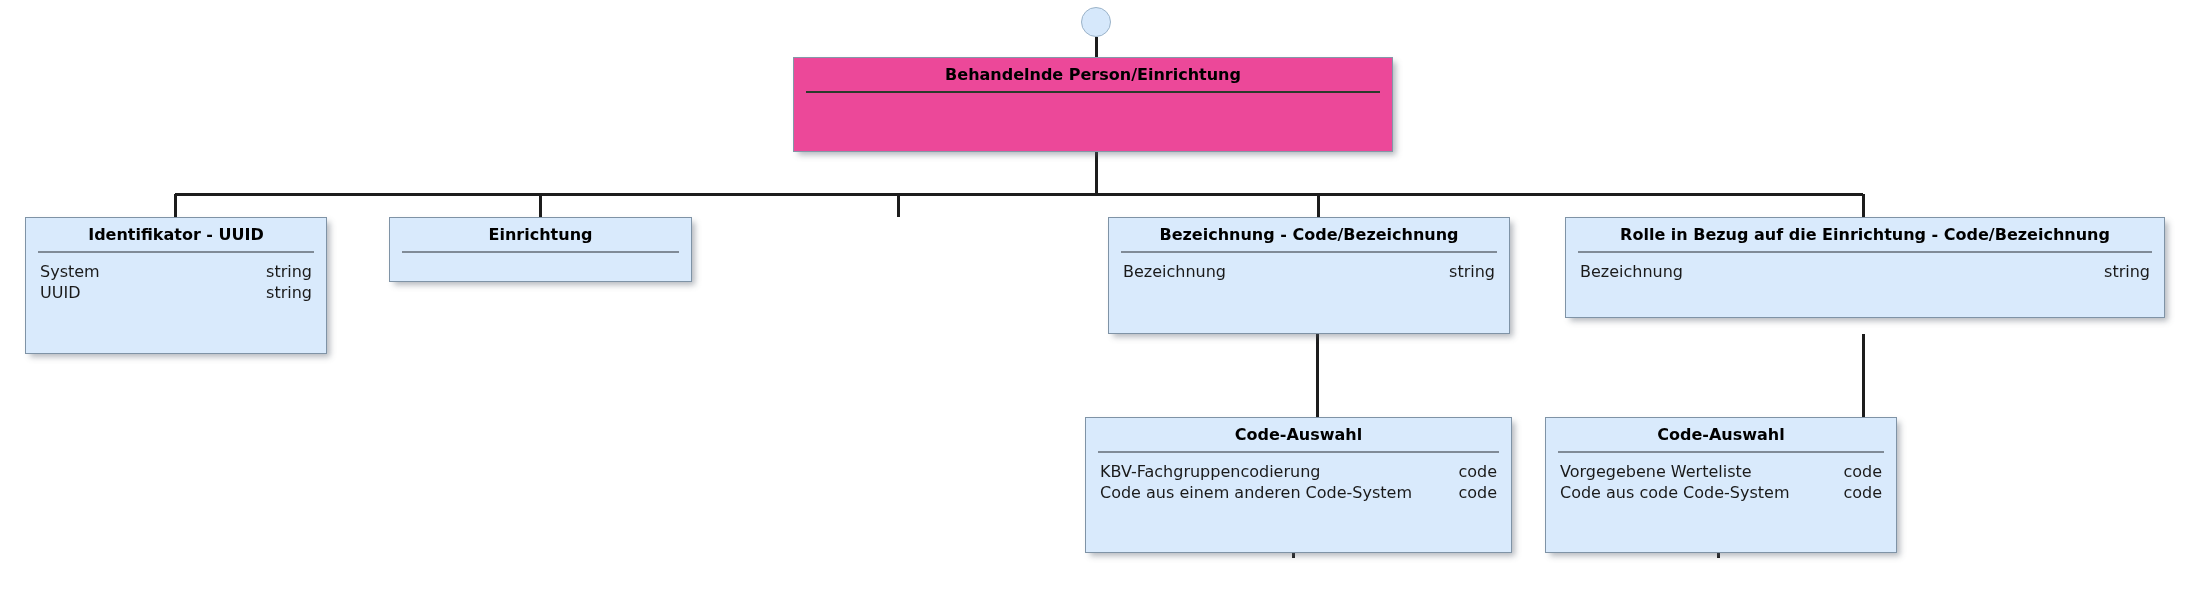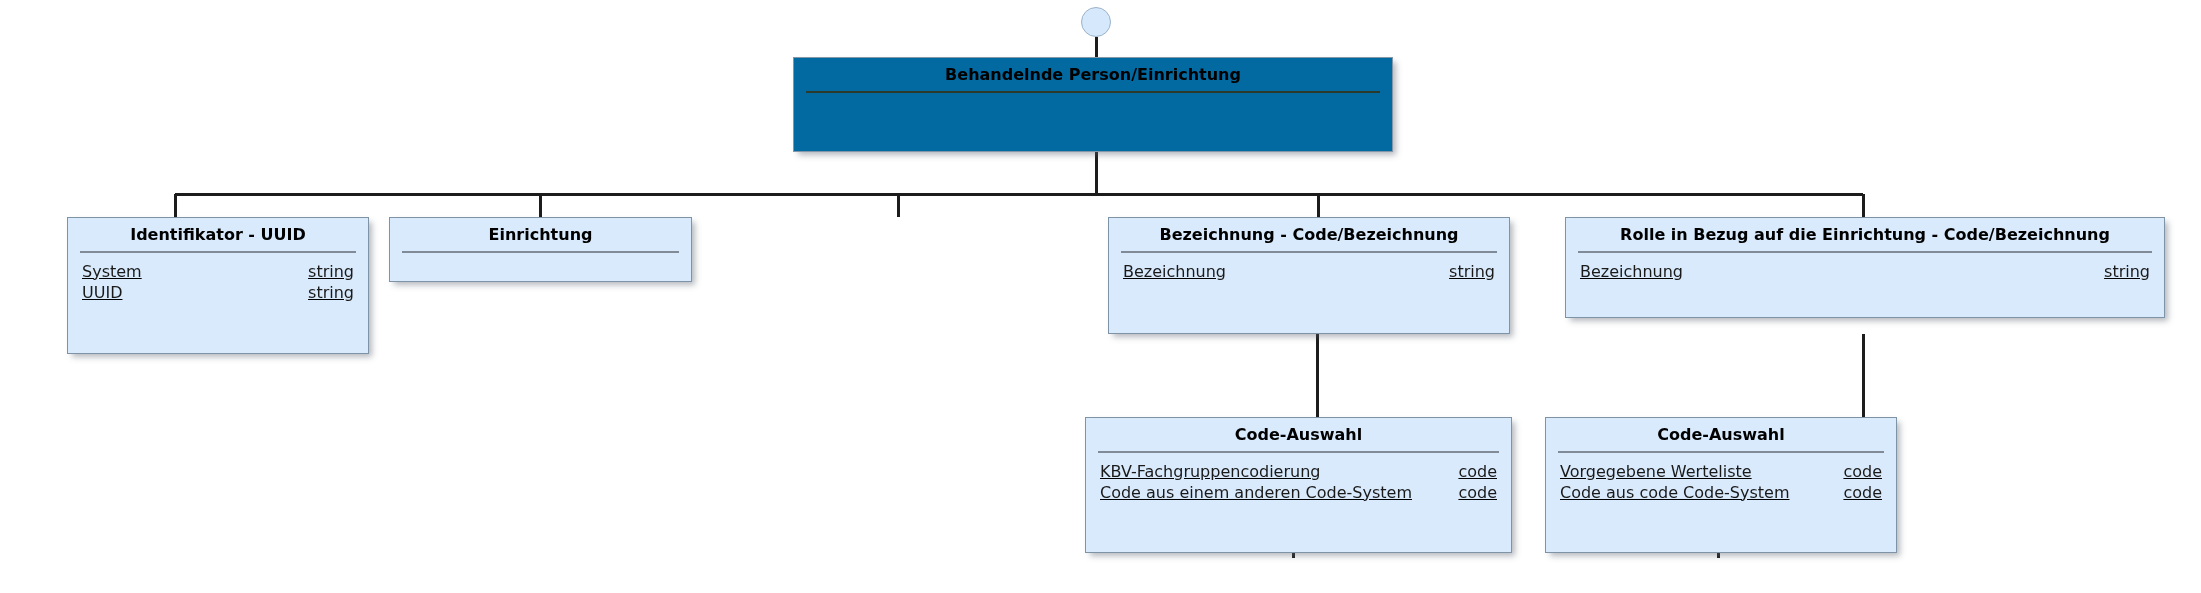--- a/index.html
+++ b/index.html
@@ -42,21 +42,21 @@
 
   
   .uml-box {
     position: absolute;
     box-sizing: border-box;
     background: #d9eafc;
     border: 1px solid #7f93a6;
     box-shadow: 4px 4px 6px -1px rgba(90,100,112,0.45);
   }
   .uml-box.root {
-    background: #0369a1;
+    background: #ec4899;
     border: 1px solid #8497a8;
   }
 
   .uml-title {
     text-align: center;
     font-weight: bold;
     color: #000000;
     font-size: 16px;
     line-height: 1.1;
     white-space: nowrap;
@@ -66,21 +66,20 @@
   .uml-sep {
     height: 0;
     border-top: 2px solid #808b97;
   }
   .uml-box.root .uml-sep {
     border-top: 2px solid #2b3a2b;
   }
 
   .uml-attrs {
     padding: 0;
-    text-decoration: underline;
   }
   .attr-row {
     display: flex;
     justify-content: space-between;
     align-items: baseline;
     font-size: 16px;
     color: #1a1a1a;
     line-height: 21px;
     white-space: nowrap;
   }
@@ -119,21 +118,21 @@
   </svg>
 
   <div class="start-node" style="left:1081px; top:7px; width:30px; height:30px;"></div>
 
   <div class="uml-box root pad-std" style="left:793px; top:57px; width:600px; height:95px;">
     <div class="uml-title">Behandelnde Person/Einrichtung</div>
     <div class="uml-sep"></div>
     <div class="uml-attrs"></div>
   </div>
 
-  <div class="uml-box pad-std" style="left:25px; top:217px; width:302px; height:137px;margin-left:42px;">
+  <div class="uml-box pad-std" style="left:25px; top:217px; width:302px; height:137px;">
     <div class="uml-title">Identifikator - UUID</div>
     <div class="uml-sep"></div>
     <div class="uml-attrs">
       <div class="attr-row">
         <span class="attr-name">System</span>
         <span class="attr-type">string</span>
       </div>
       <div class="attr-row">
         <span class="attr-name">UUID</span>
         <span class="attr-type">string</span>

